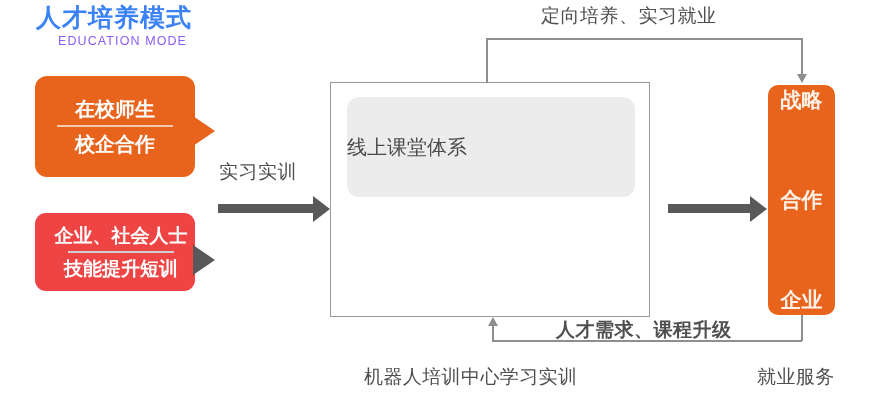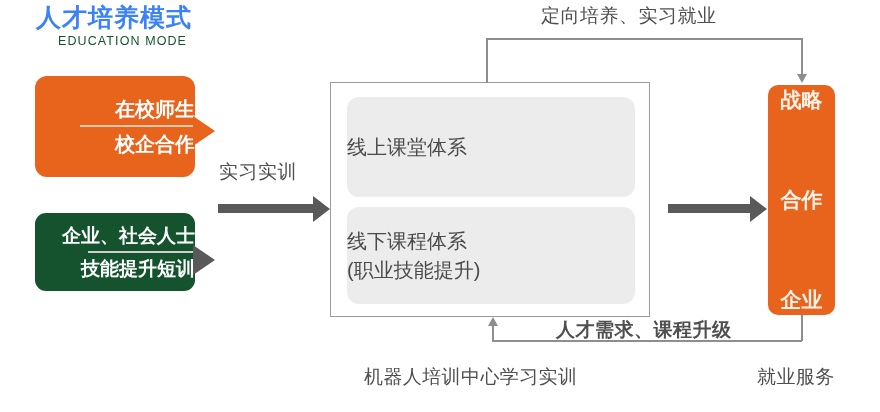--- a/index.html
+++ b/index.html
@@ -28,36 +28,36 @@
   #main-title {
     font-size: 25px;
     font-weight: bold;
     color: #3b82f6;
     letter-spacing: 1px;
     line-height: 30px;
     white-space: nowrap;
   }
   #sub-title {
     font-size: 12.5px;
-    color: #14532d;
+    color: #8b5cf6;
     letter-spacing: 1.1px;
     line-height: 16px;
     margin-top: 1px;
     margin-left: 22px;
     white-space: nowrap;
   }
 
   
   .bubble {
     position: absolute;
     border-radius: 12px;
     box-sizing: border-box;
     display: flex;
     flex-direction: column;
-    align-items: flex-end;
+    align-items: center;
     justify-content: center;
   }
   .bubble .bline {
     color: #ffffff;
     font-weight: bold;
     white-space: nowrap;
     text-align: center;
   }
   .bubble .bdiv {
     width: 72%;
@@ -83,21 +83,21 @@
   }
   #box-school .bline { font-size: 20px; line-height: 26px; }
   #tail-school {
     left: 193px; top: 116px;
     border-left: 22px solid #e8631b;
   }
 
   #box-enterprise {
     left: 35px; top: 213px;
     width: 160px; height: 78px;
-    background: #14532d;
+    background: #ef4444;
     border-radius: 11px;
     padding-left: 12px;
   }
   #box-enterprise .bline { font-size: 19px; line-height: 24px; }
   #tail-enterprise {
     left: 193px; top: 245px;
     border-left: 22px solid #595959;
   }
 
   
@@ -256,24 +256,20 @@
 
   <div class="thick-arrow" id="arrow-in">
     <div class="shaft"></div>
     <div class="head"></div>
   </div>
 
   <div id="center-box">
     <div class="inner-card" id="card-online">
       <div class="cline">线上课堂体系</div>
     </div>
-    <div class="inner-card" id="card-offline">
-      <div class="cline">线下课程体系</div>
-      <div class="cline">(职业技能提升)</div>
-    </div>
   </div>
 
   <div class="thick-arrow" id="arrow-out">
     <div class="shaft"></div>
     <div class="head"></div>
   </div>
 
   <div id="box-partner">
     <div class="pline">战略</div>
     <div class="pline">合作</div>

